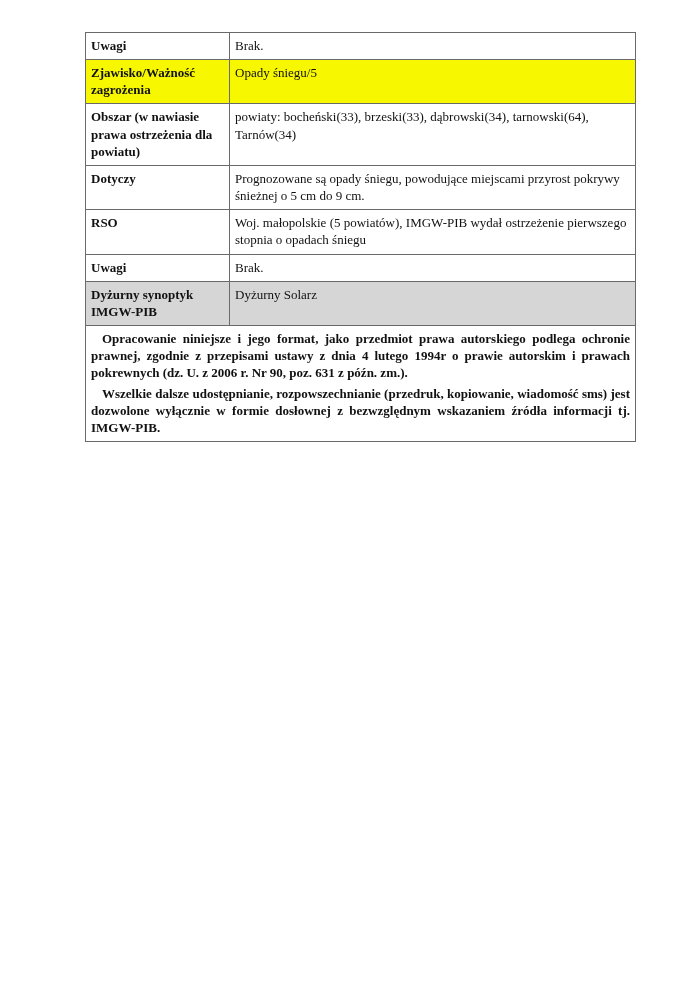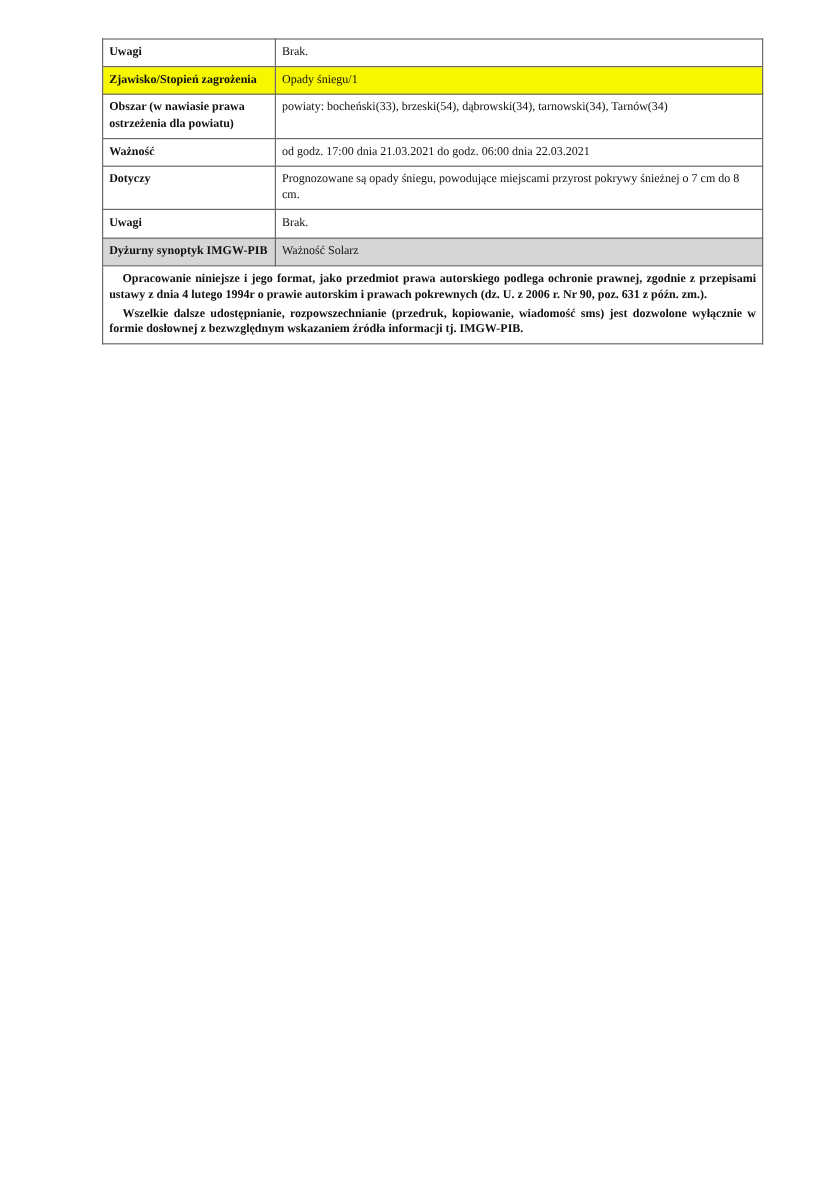--- a/index.html
+++ b/index.html
@@ -28,21 +28,21 @@
     left: 85px;
     top: 32px;
     width: 530px;
     border-collapse: collapse;
     table-layout: fixed;
   }
   .doc-table td {
     border: 1px solid #6a6a6a;
     vertical-align: top;
     padding: 4px 5px 5px 5px;
-    font-size: 10px;
+    font-size: 13px;
     line-height: 1.32;
     background: #ffffff;
   }
   td.label {
     width: 133px;
     font-weight: bold;
   }
   td.value {
     width: 395px;
   }
@@ -74,42 +74,42 @@
 
 <div class="page">
 
   <table class="doc-table">
     <tbody>
       <tr>
         <td class="label">Uwagi</td>
         <td class="value">Brak.</td>
       </tr>
       <tr class="highlight">
-        <td class="label">Zjawisko/Stopień zagrożenia</td>
-        <td class="value">Opady śniegu/1</td>
+        <td class="label">Zjawisko/Ważność zagrożenia</td>
+        <td class="value">Opady śniegu/5</td>
       </tr>
       <tr>
         <td class="label">Obszar (w nawiasie prawa ostrzeżenia dla powiatu)</td>
-        <td class="value">powiaty: bocheński(33), brzeski(54), dąbrowski(34), tarnowski(34), Tarnów(34)</td>
-      </tr>
-      <tr>
-        <td class="label">Ważność</td>
-        <td class="value">od godz. 17:00 dnia 21.03.2021 do godz. 06:00 dnia 22.03.2021</td>
+        <td class="value">powiaty: bocheński(33), brzeski(33), dąbrowski(34), tarnowski(64), Tarnów(34)</td>
       </tr>
       <tr>
         <td class="label">Dotyczy</td>
-        <td class="value">Prognozowane są opady śniegu, powodujące miejscami przyrost pokrywy śnieżnej o 7 cm do 8 cm.</td>
+        <td class="value">Prognozowane są opady śniegu, powodujące miejscami przyrost pokrywy śnieżnej o 5 cm do 9 cm.</td>
+      </tr>
+      <tr>
+        <td class="label">RSO</td>
+        <td class="value">Woj. małopolskie (5 powiatów), IMGW-PIB wydał ostrzeżenie pierwszego stopnia o opadach śniegu</td>
       </tr>
       <tr>
         <td class="label">Uwagi</td>
         <td class="value">Brak.</td>
       </tr>
       <tr class="shaded">
         <td class="label">Dyżurny synoptyk IMGW-PIB</td>
-        <td class="value">Ważność Solarz</td>
+        <td class="value">Dyżurny Solarz</td>
       </tr>
       <tr>
         <td class="footer-cell" colspan="2">
           <p>Opracowanie niniejsze i jego format, jako przedmiot prawa autorskiego podlega ochronie prawnej, zgodnie z przepisami ustawy z dnia 4 lutego 1994r o prawie autorskim i prawach pokrewnych (dz. U. z 2006 r. Nr 90, poz. 631 z późn. zm.).</p>
           <p>Wszelkie dalsze udostępnianie, rozpowszechnianie (przedruk, kopiowanie, wiadomość sms) jest dozwolone wyłącznie w formie dosłownej z bezwzględnym wskazaniem źródła informacji tj. IMGW-PIB.</p>
         </td>
       </tr>
     </tbody>
   </table>
 

